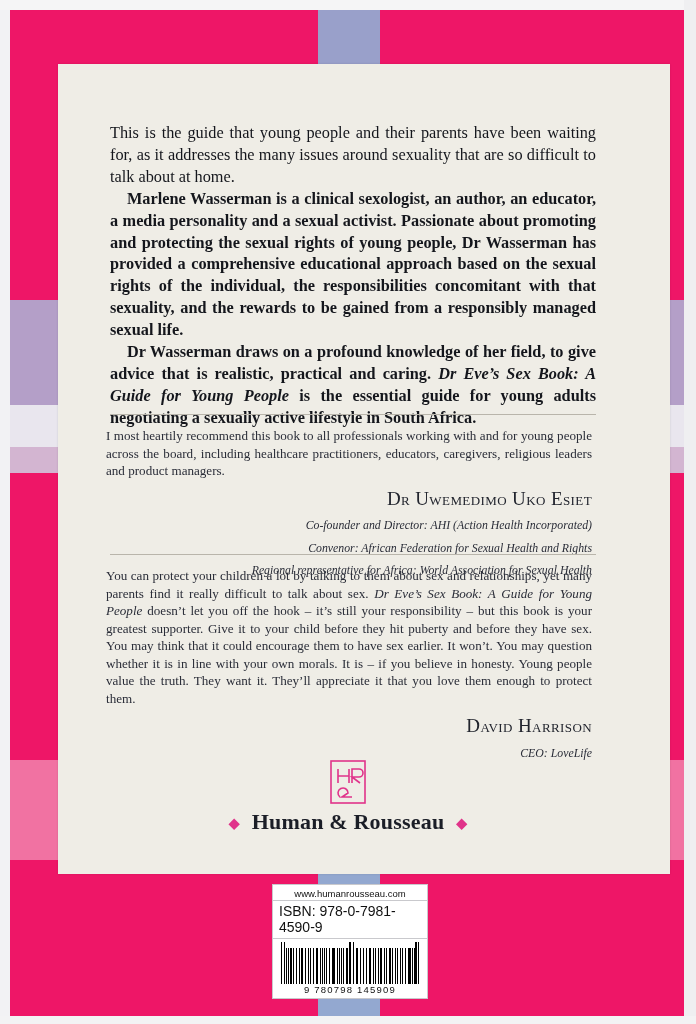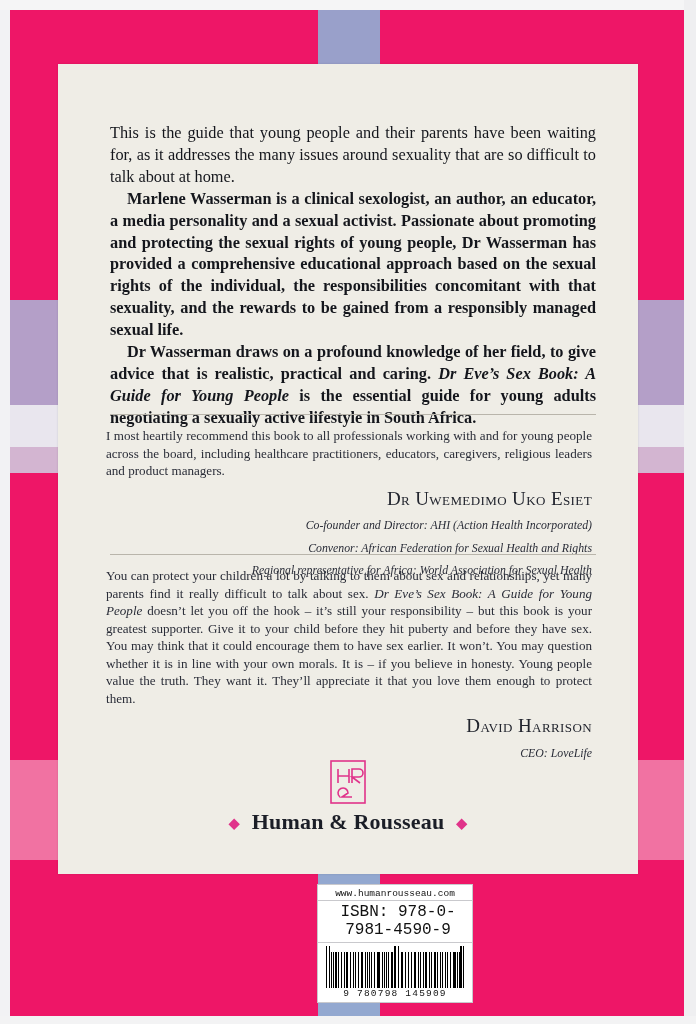--- a/index.html
+++ b/index.html
@@ -93,20 +93,21 @@
 
   
   #panel {
     position: absolute;
     left: 58px;
     top: 64px;
     width: 580px;
     height: 810px;
     background: #efede6;
     box-shadow: 0 0 2px rgba(0,0,0,.12);
+    padding-left: 32px;
   }
 
   .body-copy {
     position: absolute;
     left: 52px;
     top: 58px;
     width: 486px;
     font-size: 16.3px;
     line-height: 1.345;
     color: #14161c;
@@ -196,34 +197,33 @@
 
   
   #barcode-block {
     position: absolute;
     left: 272px;
     top: 884px;
     width: 154px;
     background: #ffffff;
     border: 1px solid #c9c9cd;
     text-align: center;
-    font-family: Liberation Mono, monospace;
-    margin-left: 45px;
+    font-family: Liberation Sans, sans-serif;
   }
   #barcode-url {
     font-size: 9.5px;
     color: #111;
     padding: 3px 0 1px;
     border-bottom: 1px solid #c9c9cd;
   }
   #barcode-isbn {
-    font-size: 16px;
+    font-size: 14px;
     color: #111;
     padding: 2px 0 3px;
-    text-align: center;
+    text-align: left;
     padding-left: 6px;
     border-bottom: 1px solid #c9c9cd;
   }
   #barcode-bars {
     height: 42px;
     padding: 3px 8px 0;
     display: flex;
     align-items: flex-end;
     gap: 0;
   }

